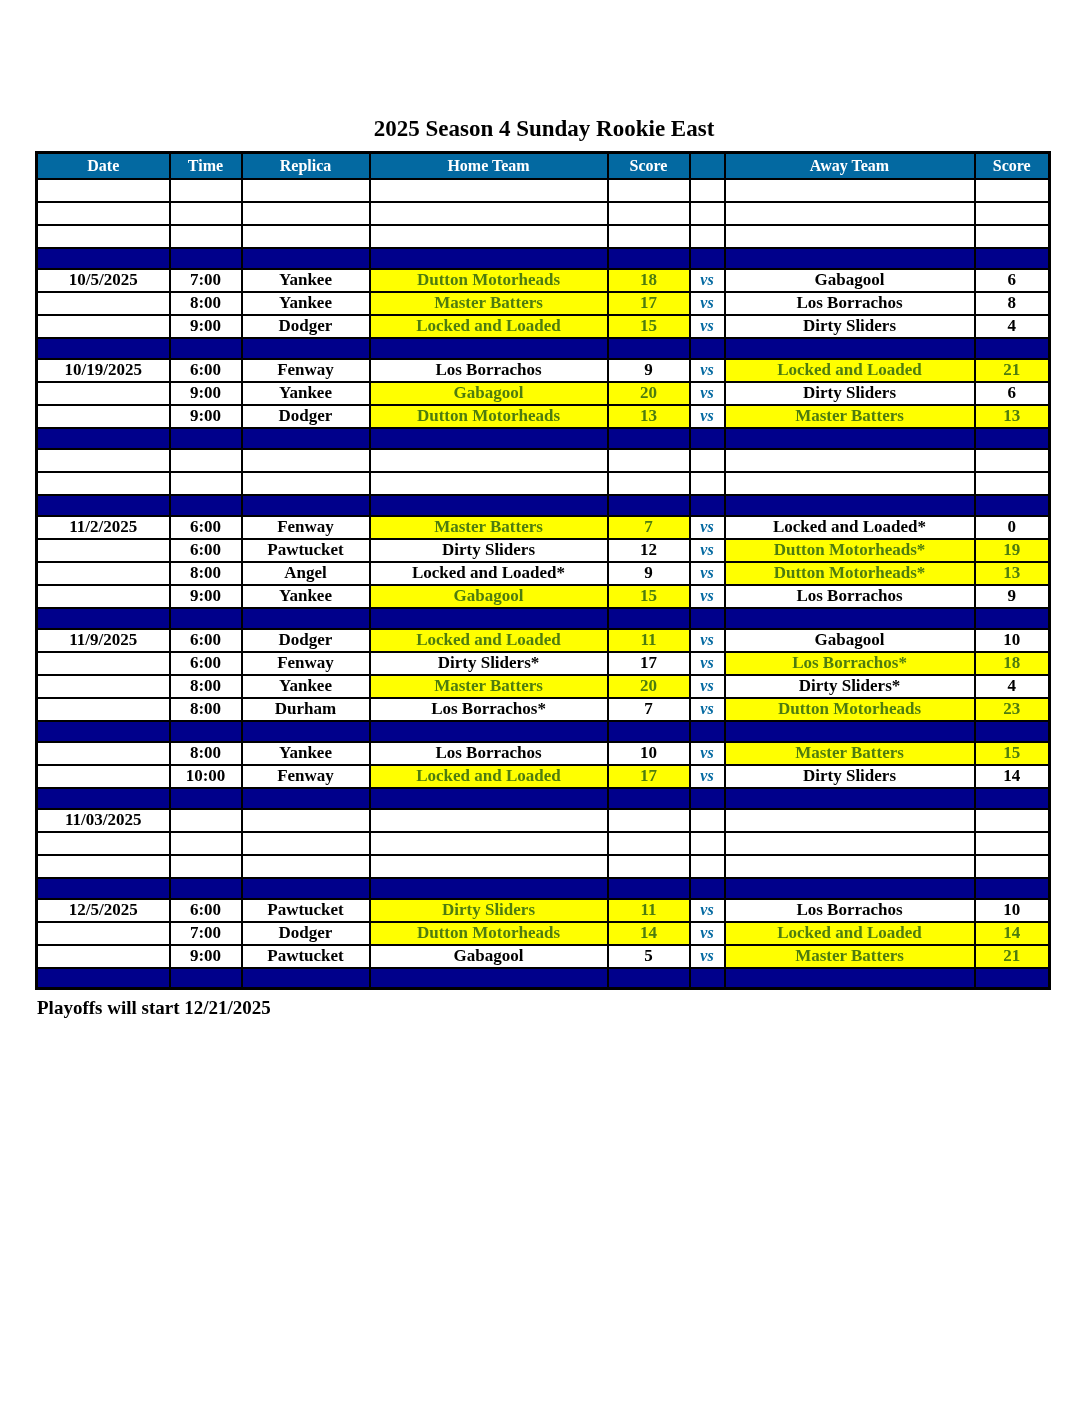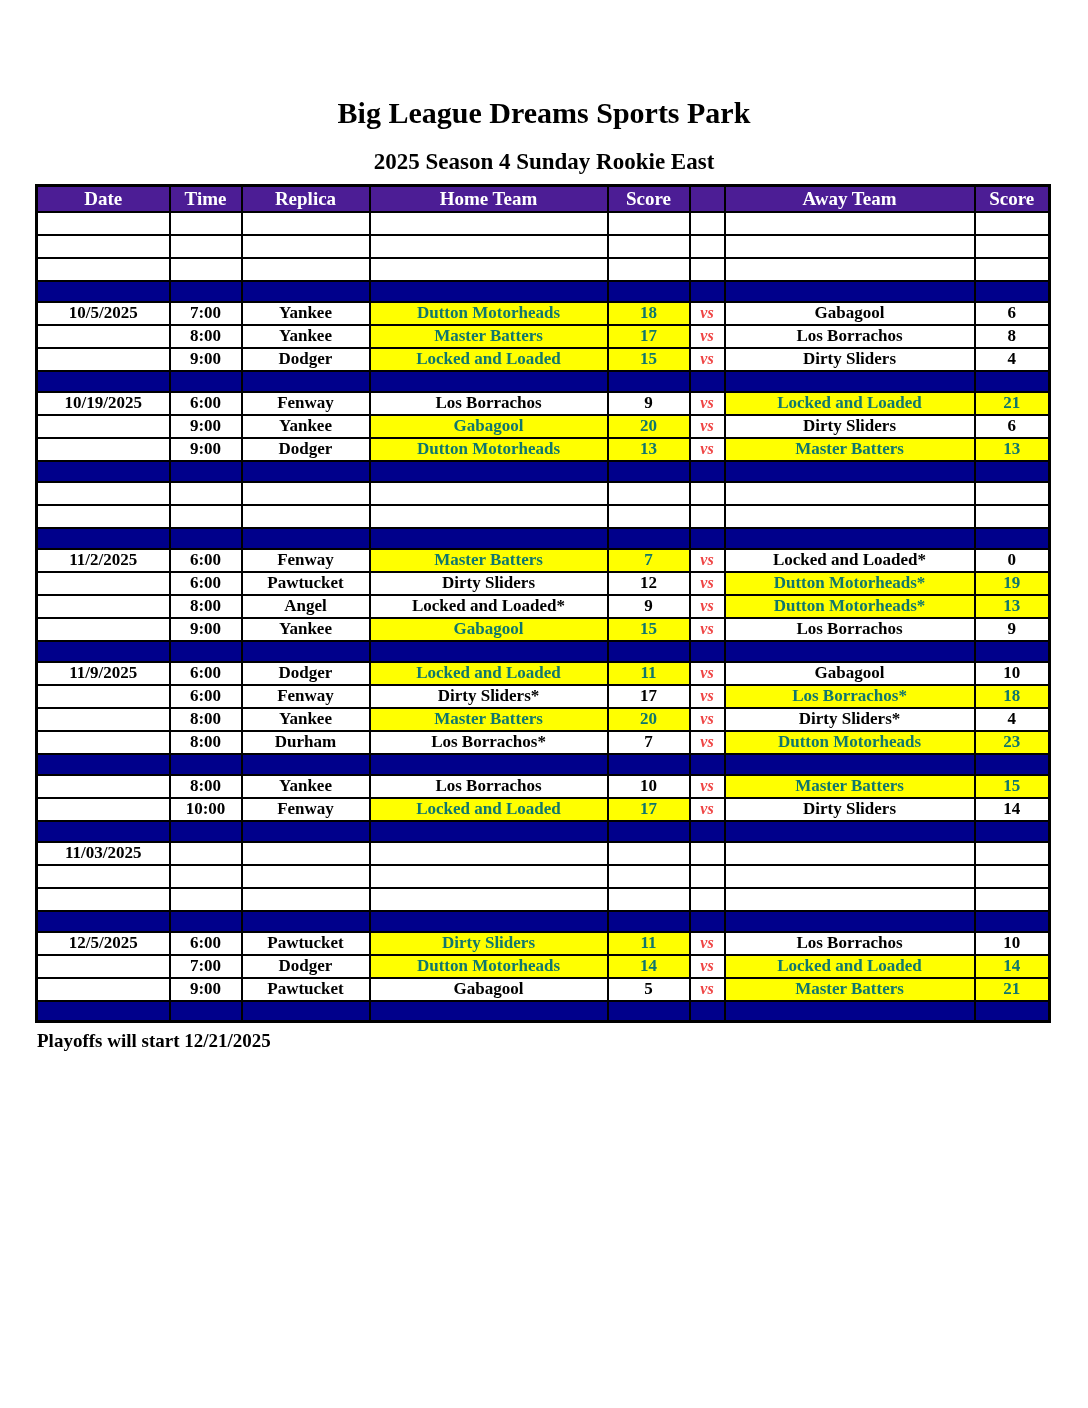--- a/index.html
+++ b/index.html
@@ -17,54 +17,53 @@
   .page-note    { font-size: 17px; font-weight: bold; font-style: italic; margin-top: 11px; white-space: pre-wrap; }
 
   table.schedule {
     border-collapse: collapse;
     table-layout: fixed;
     width: 1013px;
     margin: 9px 0 0 35px;
     border: 3px solid #000;
   }
   .schedule th {
-    background: #4c1d95;
+    background: #0369a1;
     color: #ffffff;
-    font-size: 19px;
+    font-size: 16px;
     font-weight: bold;
     height: 26px;
     border: 2px solid #000;
     padding: 0 2px;
     text-align: center;
   }
   .schedule td {
     border: 2px solid #000;
     height: 23px;
     font-size: 17px;
     font-weight: bold;
     text-align: center;
     padding: 0 2px;
     overflow: hidden;
     white-space: nowrap;
     background: #ffffff;
   }
   .schedule tr.sep td { background: #00008B; height: 21px; }
-  .schedule td.hl { background: #FFFF00; color: #0f766e; }
-  .schedule td.vs { font-style: italic; font-size: 16px; color: #ef4444; }
+  .schedule td.hl { background: #FFFF00; color: #4d7c0f; }
+  .schedule td.vs { font-style: italic; font-size: 16px; color: #0369a1; }
   .footer-note {
     margin: 7px 0 7px 37px;
     font-size: 19px;
     font-weight: bold;
   }
 </style>
 </head>
 <body>
 
 <div class="header-block">
-  <div class="page-title">Big League Dreams Sports Park</div>
   <div class="page-subtitle">2025 Season 4 Sunday Rookie East</div>
 </div>
 
 <table class="schedule">
   <colgroup>
     <col style="width:133px">
       <col style="width:72px">
       <col style="width:128px">
       <col style="width:238px">
     <col style="width:82px">

